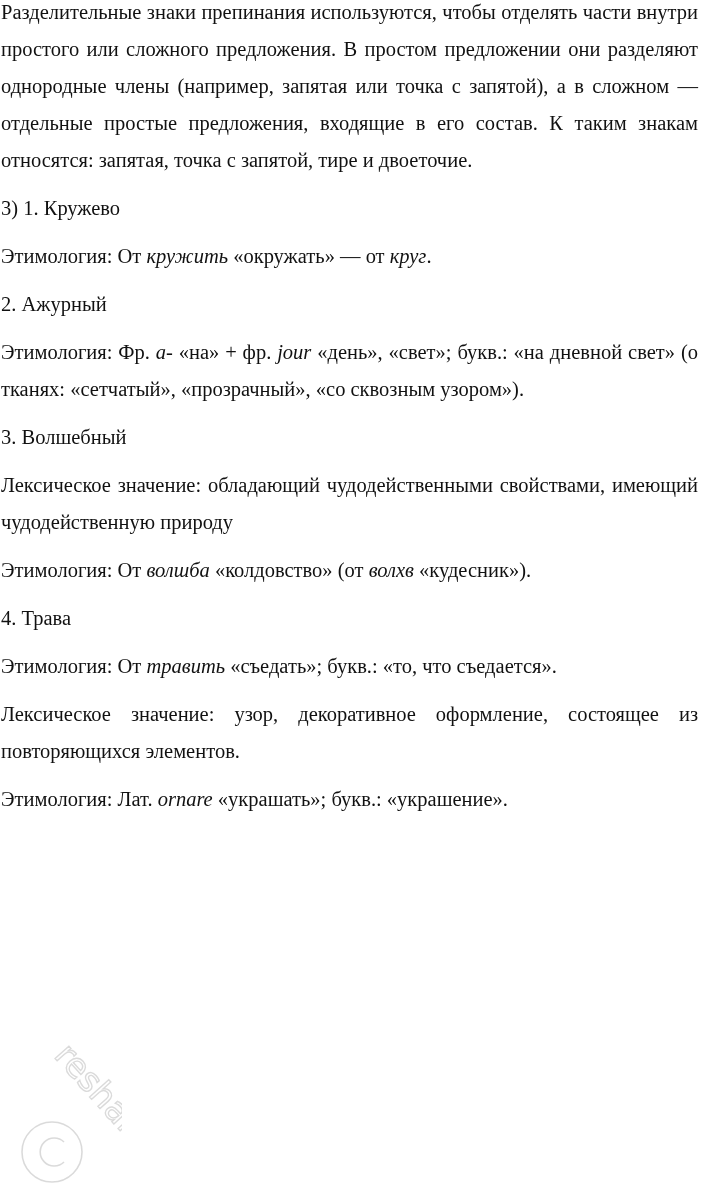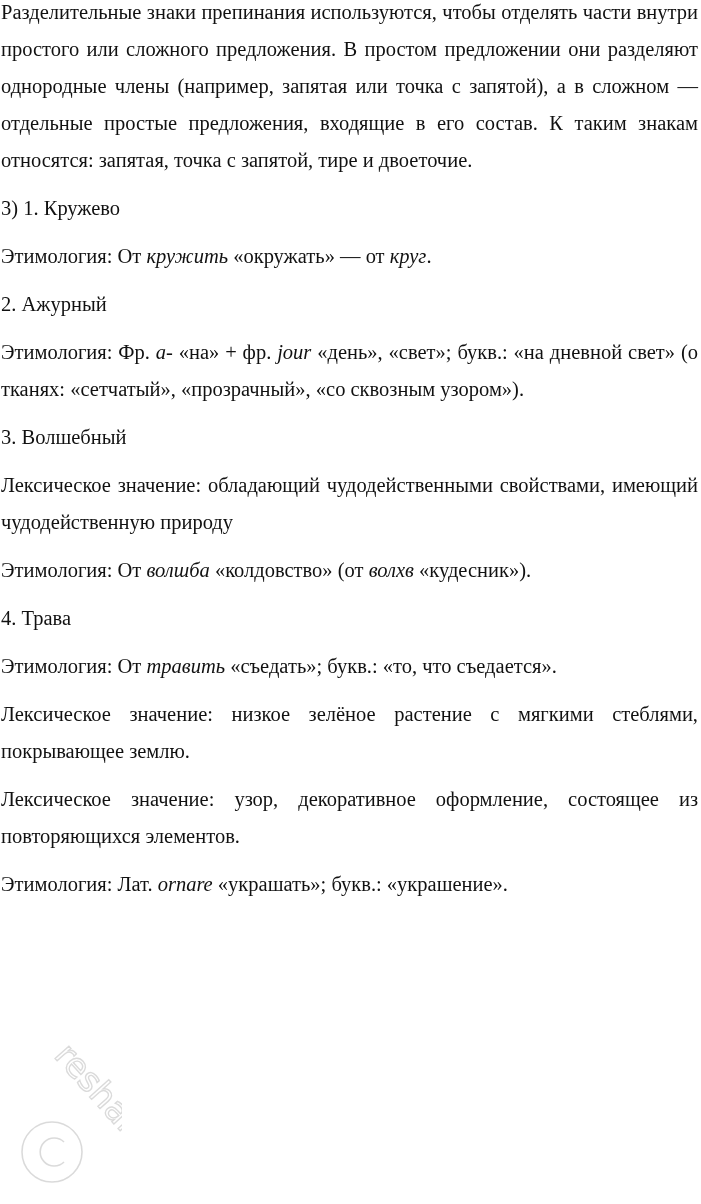--- a/index.html
+++ b/index.html
@@ -29,21 +29,20 @@
   <div id="entries">
       <p class="p"><span>3)</span> <b>1. Кружево</b></p>
       <p class="p"><b>Этимология:</b> <span>От </span><i>кружить</i><span> «окружать» — от </span><i>круг</i><span>.</span></p>
       <p class="p"><b>2. Ажурный</b></p>
       <p class="p"><b>Этимология:</b> <span>Фр. </span><i>а-</i><span> «на» + фр. </span><i>jour</i><span> «день», «свет»; букв.: «на дневной свет» (о тканях: «сетчатый», «прозрачный», «со сквозным узором»).</span></p>
       <p class="p"><b>3. Волшебный</b></p>
       <p class="p"><b>Лексическое значение:</b> <span>обладающий чудодейственными свойствами, имеющий чудодейственную природу</span></p>
       <p class="p"><b>Этимология:</b> <span>От </span><i>волшба</i><span> «колдовство» (от </span><i>волхв</i><span> «кудесник»).</span></p>
       <p class="p"><b>4. Трава</b></p>
       <p class="p"><b>Этимология:</b> <span>От </span><i>травить</i><span> «съедать»; букв.: «то, что съедается».</span></p>
-      <p class="p"><b>Лексическое значение:</b> <span>низкое зелёное растение с мягкими стеблями, покрывающее землю.</span></p>
       <p class="p"><b>Лексическое значение:</b> <span>узор, декоративное оформление, состоящее из повторяющихся элементов.</span></p>
       <p class="p"><b>Этимология:</b> <span>Лат. </span><i>ornare</i><span> «украшать»; букв.: «украшение».</span></p>
     </div>
 </div>
 
 <svg class="watermark" viewBox="0 0 110 160">
   <g fill="none" stroke="#bdbdbd" stroke-width="1.6">
     <circle cx="40" cy="112" r="30"></circle>
     <path d="M52 102 A14 14 0 1 0 52 122"></path>
   </g>

